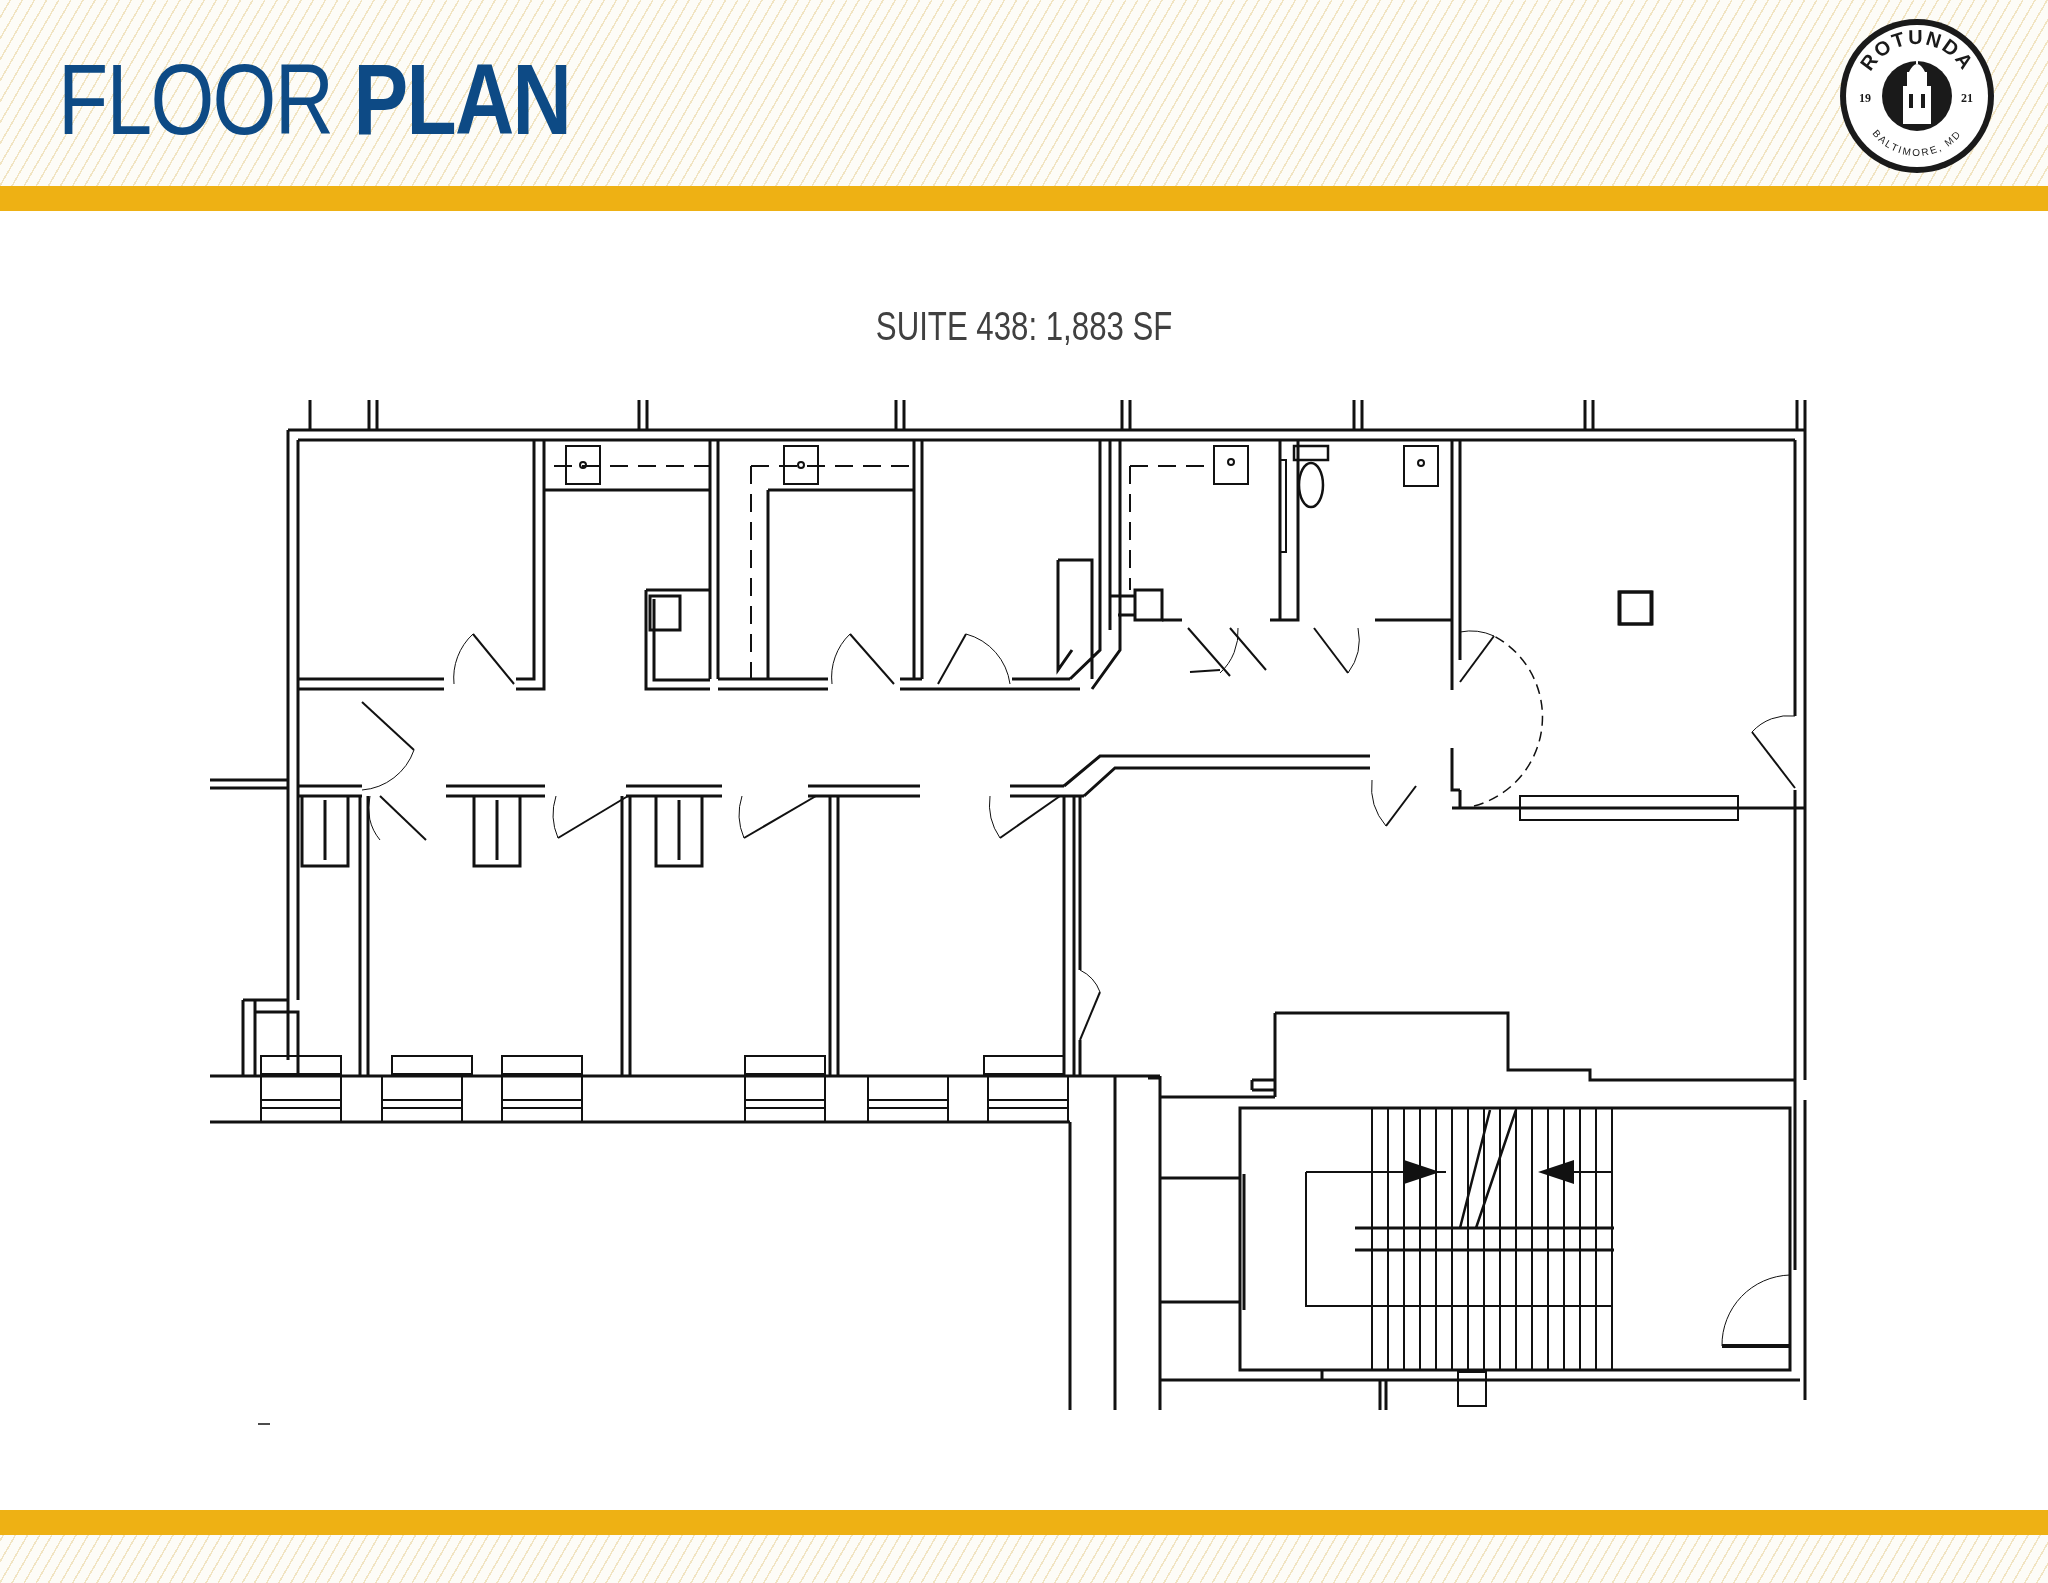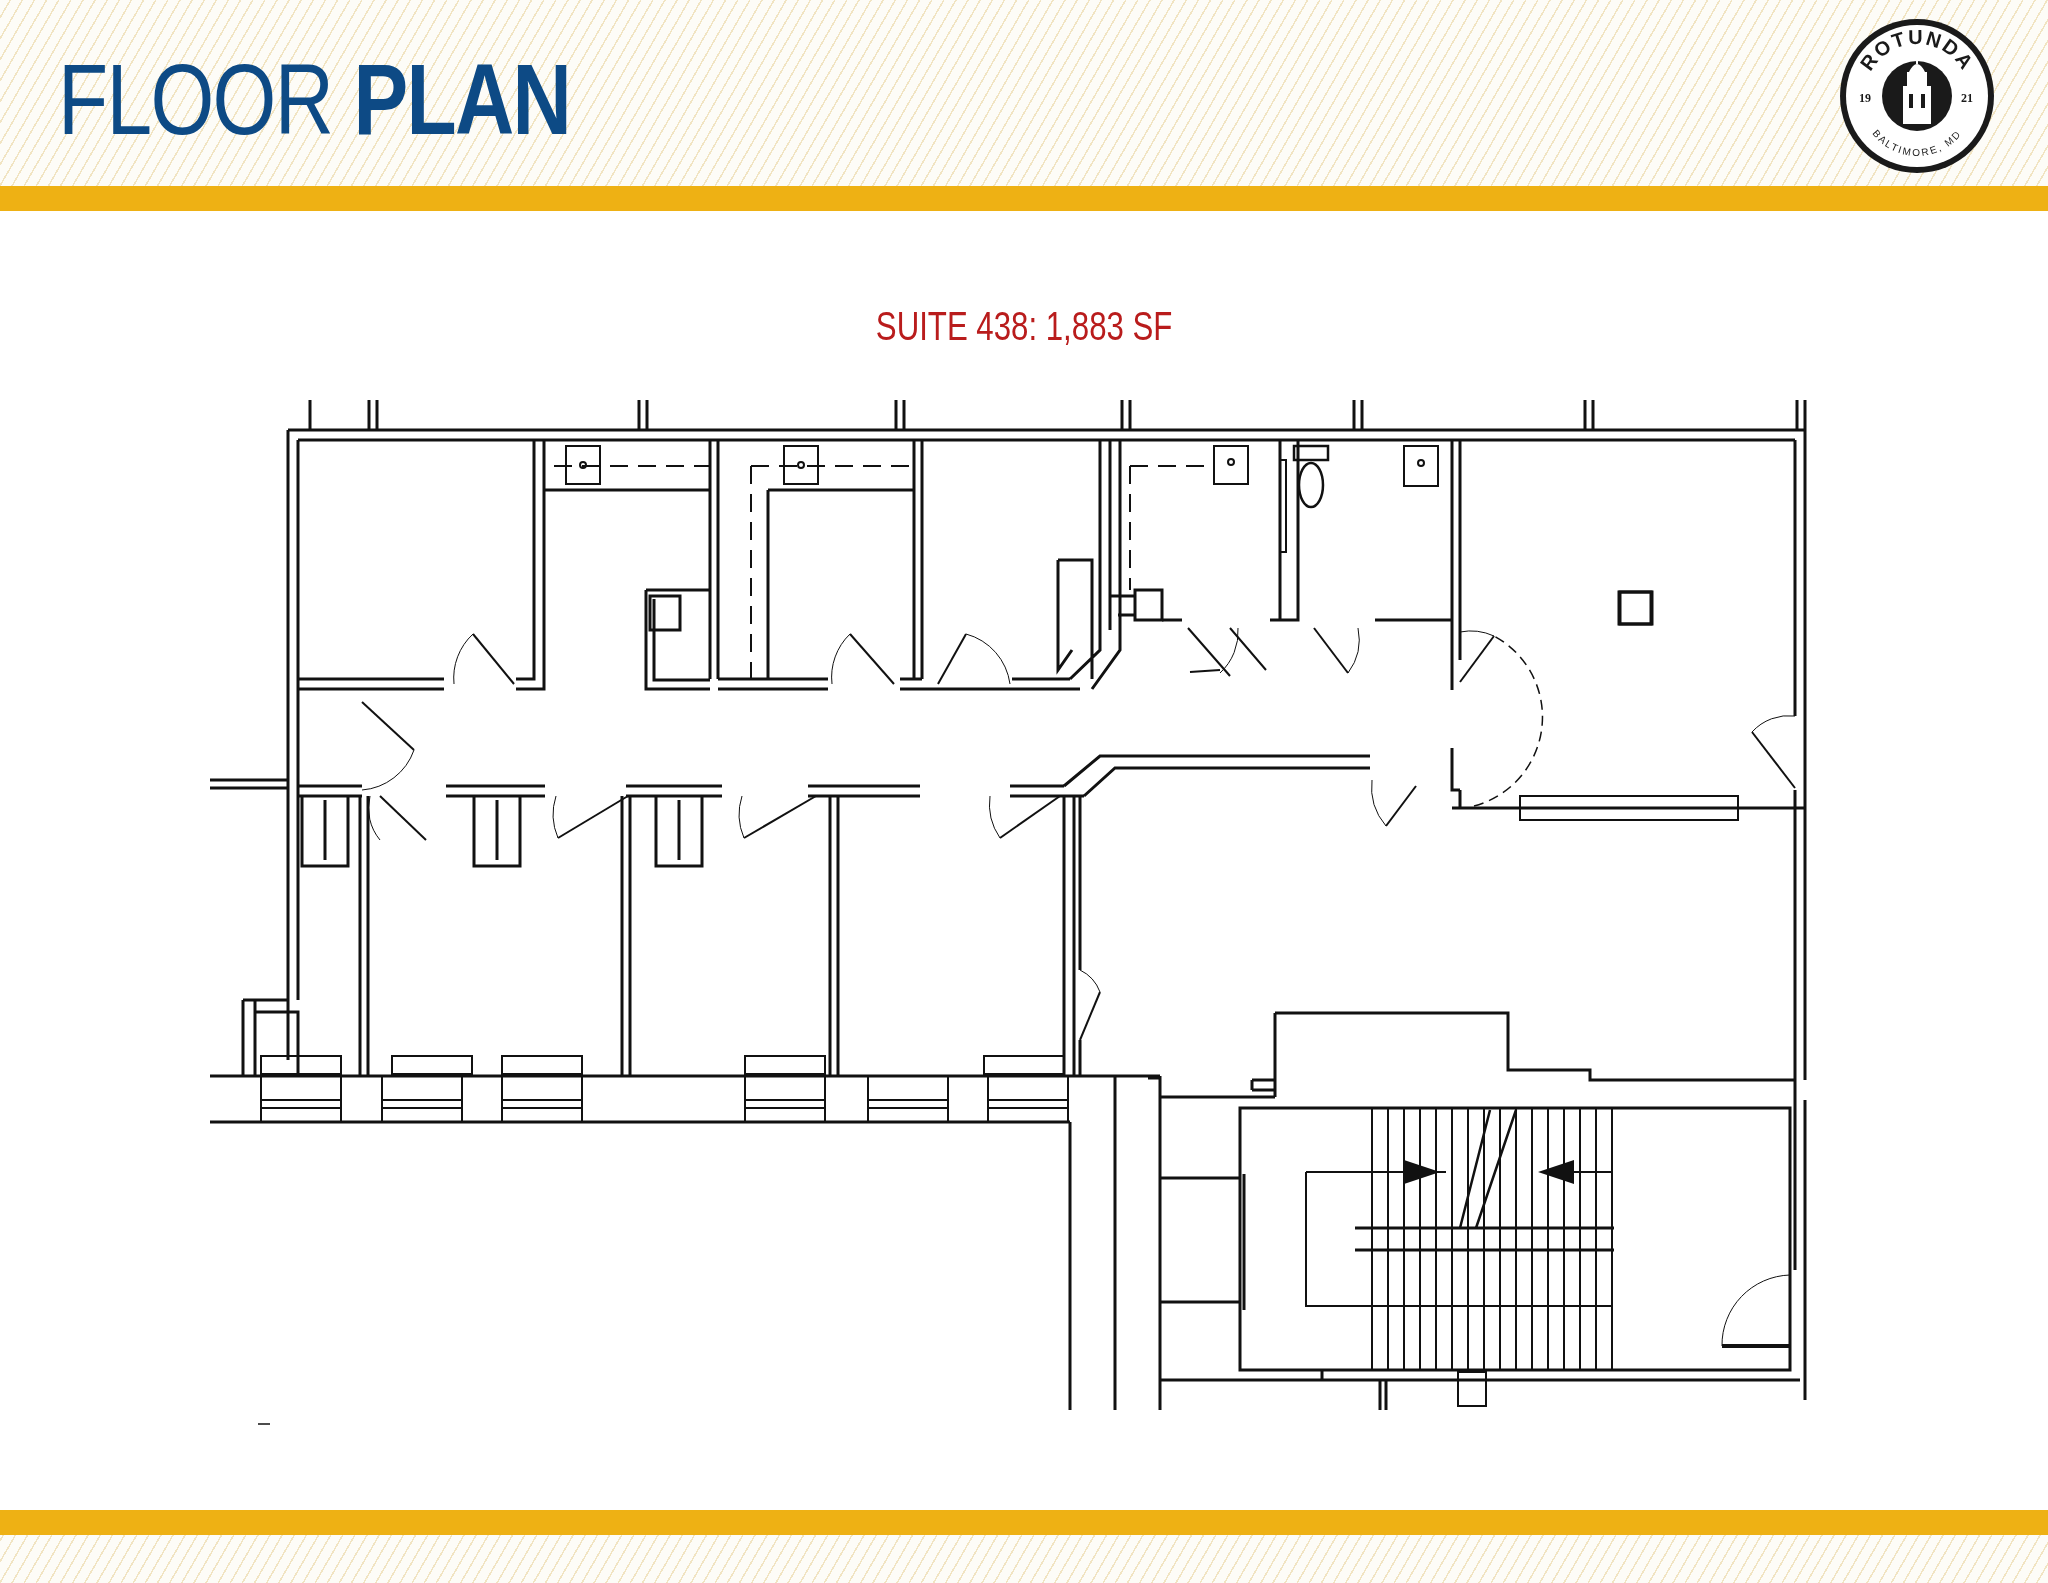--- a/index.html
+++ b/index.html
@@ -9,21 +9,21 @@
     background-image: repeating-linear-gradient(-60deg, transparent 0px, transparent 9px, #f1e4c2 9px, #f1e4c2 10.5px); }
   #hdr-stripes { top:0; height:186px; }
   #ftr-stripes { top:1535px; height:48px; }
   .bar { position:absolute; left:0; width:2048px; background:#eeb114; }
   #hdr-bar { top:186px; height:25px; }
   #ftr-bar { top:1510px; height:25px; }
   #title { position:absolute; left:58px; top:44px; height:110px; line-height:110px; font-size:100px; color:#0d4a85; letter-spacing:-2px; white-space:nowrap; transform:scaleX(0.82); transform-origin:left center; }
   #title .t1 { font-weight:normal; }
   #title .t2 { font-weight:bold; }
   #logo { position:absolute; left:1837px; top:16px; width:160px; height:160px; }
-  #suite { position:absolute; left:0; width:2048px; top:304px; text-align:center; font-size:40px; color:#b91c1c; }
+  #suite { position:absolute; left:0; width:2048px; top:304px; text-align:center; font-size:40px; color:#404040; }
   #suite span { display:inline-block; transform:scaleX(0.78); }
   #plan { position:absolute; left:0; top:0; }
 </style>
 </head>
 <body>
 
 <div id="hdr-stripes" class="stripes"></div>
 <div id="hdr-bar" class="bar"></div>
 
 <div id="title"><span class="t1">FLOOR</span> <span class="t2">PLAN</span></div>

